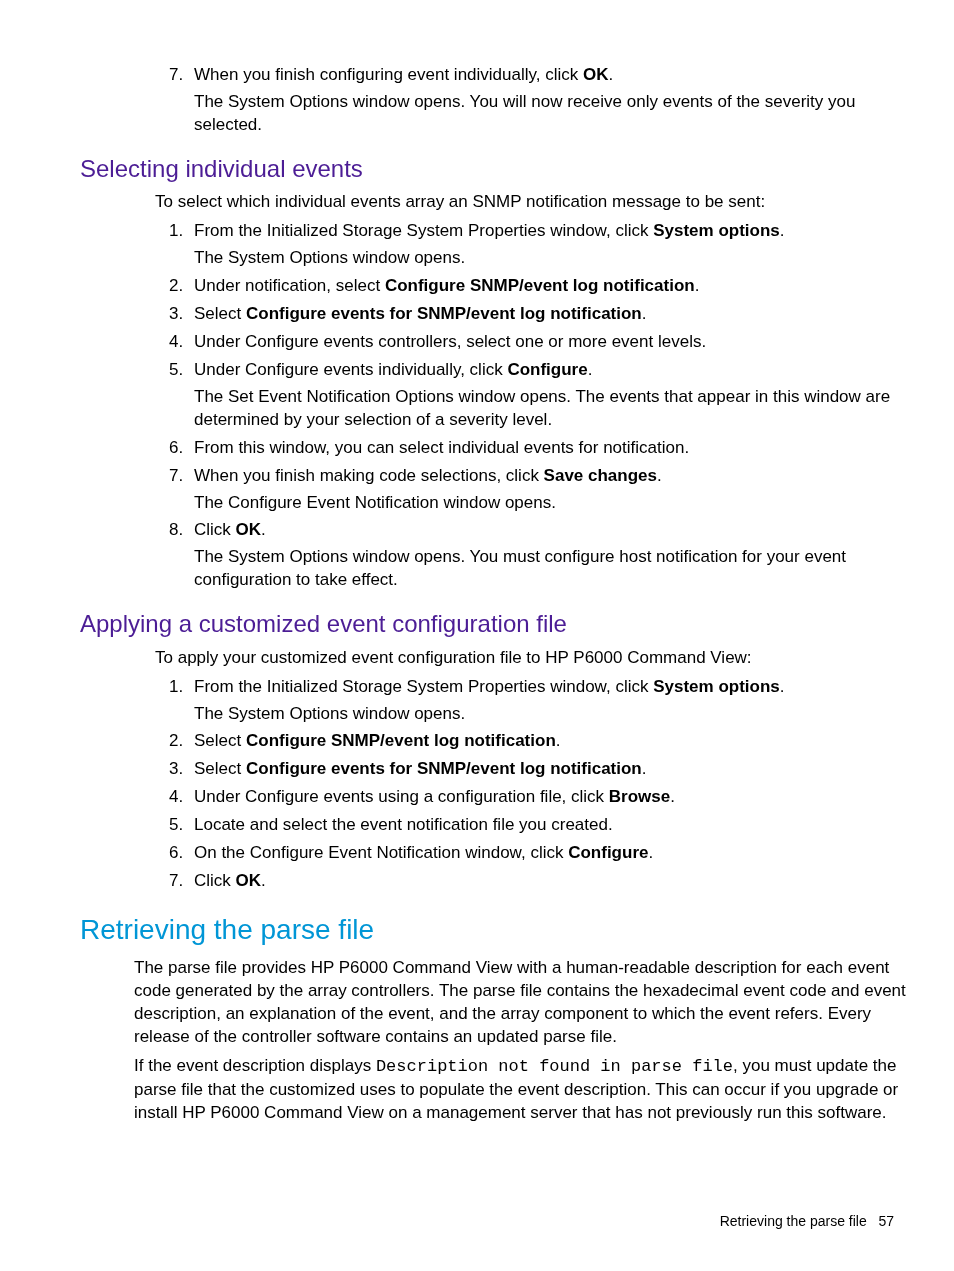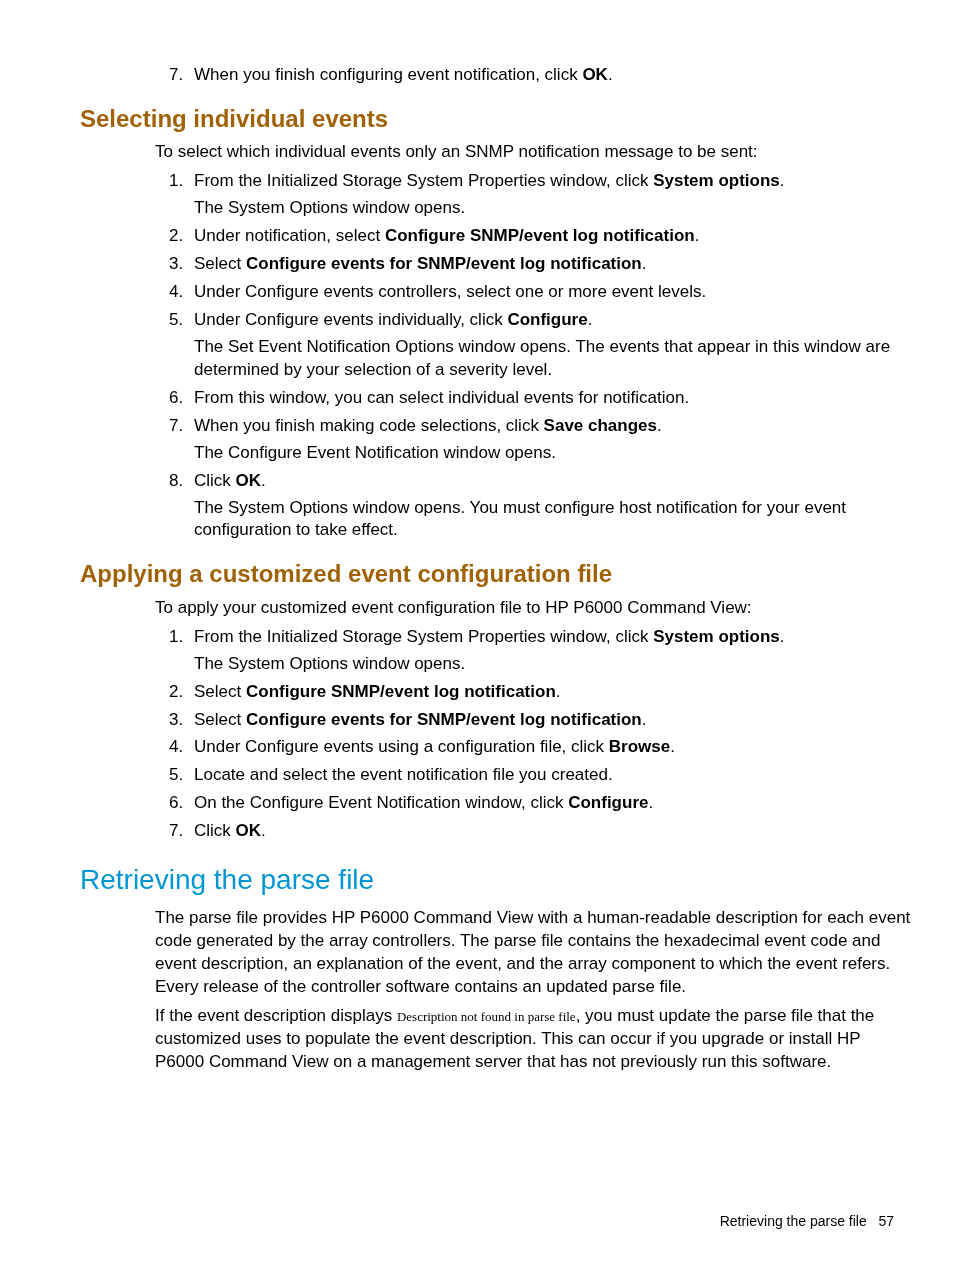--- a/index.html
+++ b/index.html
@@ -17,66 +17,67 @@
   }
   h1 {
     font-family: Arial, Helvetica, sans-serif;
     font-weight: 300;
     font-size: 28px;
     color: #0096D6;
     margin: 18px 0 8px 0;
   }
   h2 {
     font-family: Arial, Helvetica, sans-serif;
-    font-weight: 700;
+    font-weight: 400;
     font-size: 24px;
-    color: #a16207;
+    color: #4c1d95;
     margin: 16px 0 6px 0;
   }
   .intro {
     margin: 4px 0 6px 75px;
   }
   .para {
-    margin: 6px 0 6px 75px;
+    margin: 6px 0 6px 54px;
   }
   ol.steps {
     margin: 4px 0 4px 75px;
     padding-left: 33px;
   }
   ol.steps > li {
     margin-bottom: 5px;
     padding-left: 6px;
   }
   ol.steps > li::marker {
     font-size: 17px;
   }
   .sub {
     margin-top: 4px;
   }
   b { font-weight: bold; }
-  .mono { font-family: Liberation Serif, serif; font-size: 13px; }
+  .mono { font-family: Liberation Mono, monospace; font-size: 17px; }
   .footer {
     position: absolute;
     bottom: 40px;
     right: 60px;
     font-size: 14px;
     text-align: center;
   }
 </style>
 </head>
 <body>
 
 <ol class="steps" start="7">
   <li>
-    <span>When you finish configuring event notification, click </span><b>OK</b><span>.</span>
+    <span>When you finish configuring event individually, click </span><b>OK</b><span>.</span>
+    <div class="sub">The System Options window opens. You will now receive only events of the severity you selected.</div>
   </li>
 </ol>
 
 <h2>Selecting individual events</h2>
-<div class="intro">To select which individual events only an SNMP notification message to be sent:</div>
+<div class="intro">To select which individual events array an SNMP notification message to be sent:</div>
 <ol class="steps">
   <li><span>From the Initialized Storage System Properties window, click </span><b>System options</b><span>.</span><div class="sub">The System Options window opens.</div></li>
   <li><span>Under notification, select </span><b>Configure SNMP/event log notification</b><span>.</span></li>
   <li><span>Select </span><b>Configure events for SNMP/event log notification</b><span>.</span></li>
   <li><span>Under Configure events controllers, select one or more event levels.</span></li>
   <li><span>Under Configure events individually, click </span><b>Configure</b><span>.</span><div class="sub">The Set Event Notification Options window opens. The events that appear in this window are determined by your selection of a severity level.</div></li>
   <li><span>From this window, you can select individual events for notification.</span></li>
   <li><span>When you finish making code selections, click </span><b>Save changes</b><span>.</span><div class="sub">The Configure Event Notification window opens.</div></li>
   <li><span>Click </span><b>OK</b><span>.</span><div class="sub">The System Options window opens. You must configure host notification for your event configuration to take effect.</div></li>
 </ol>

